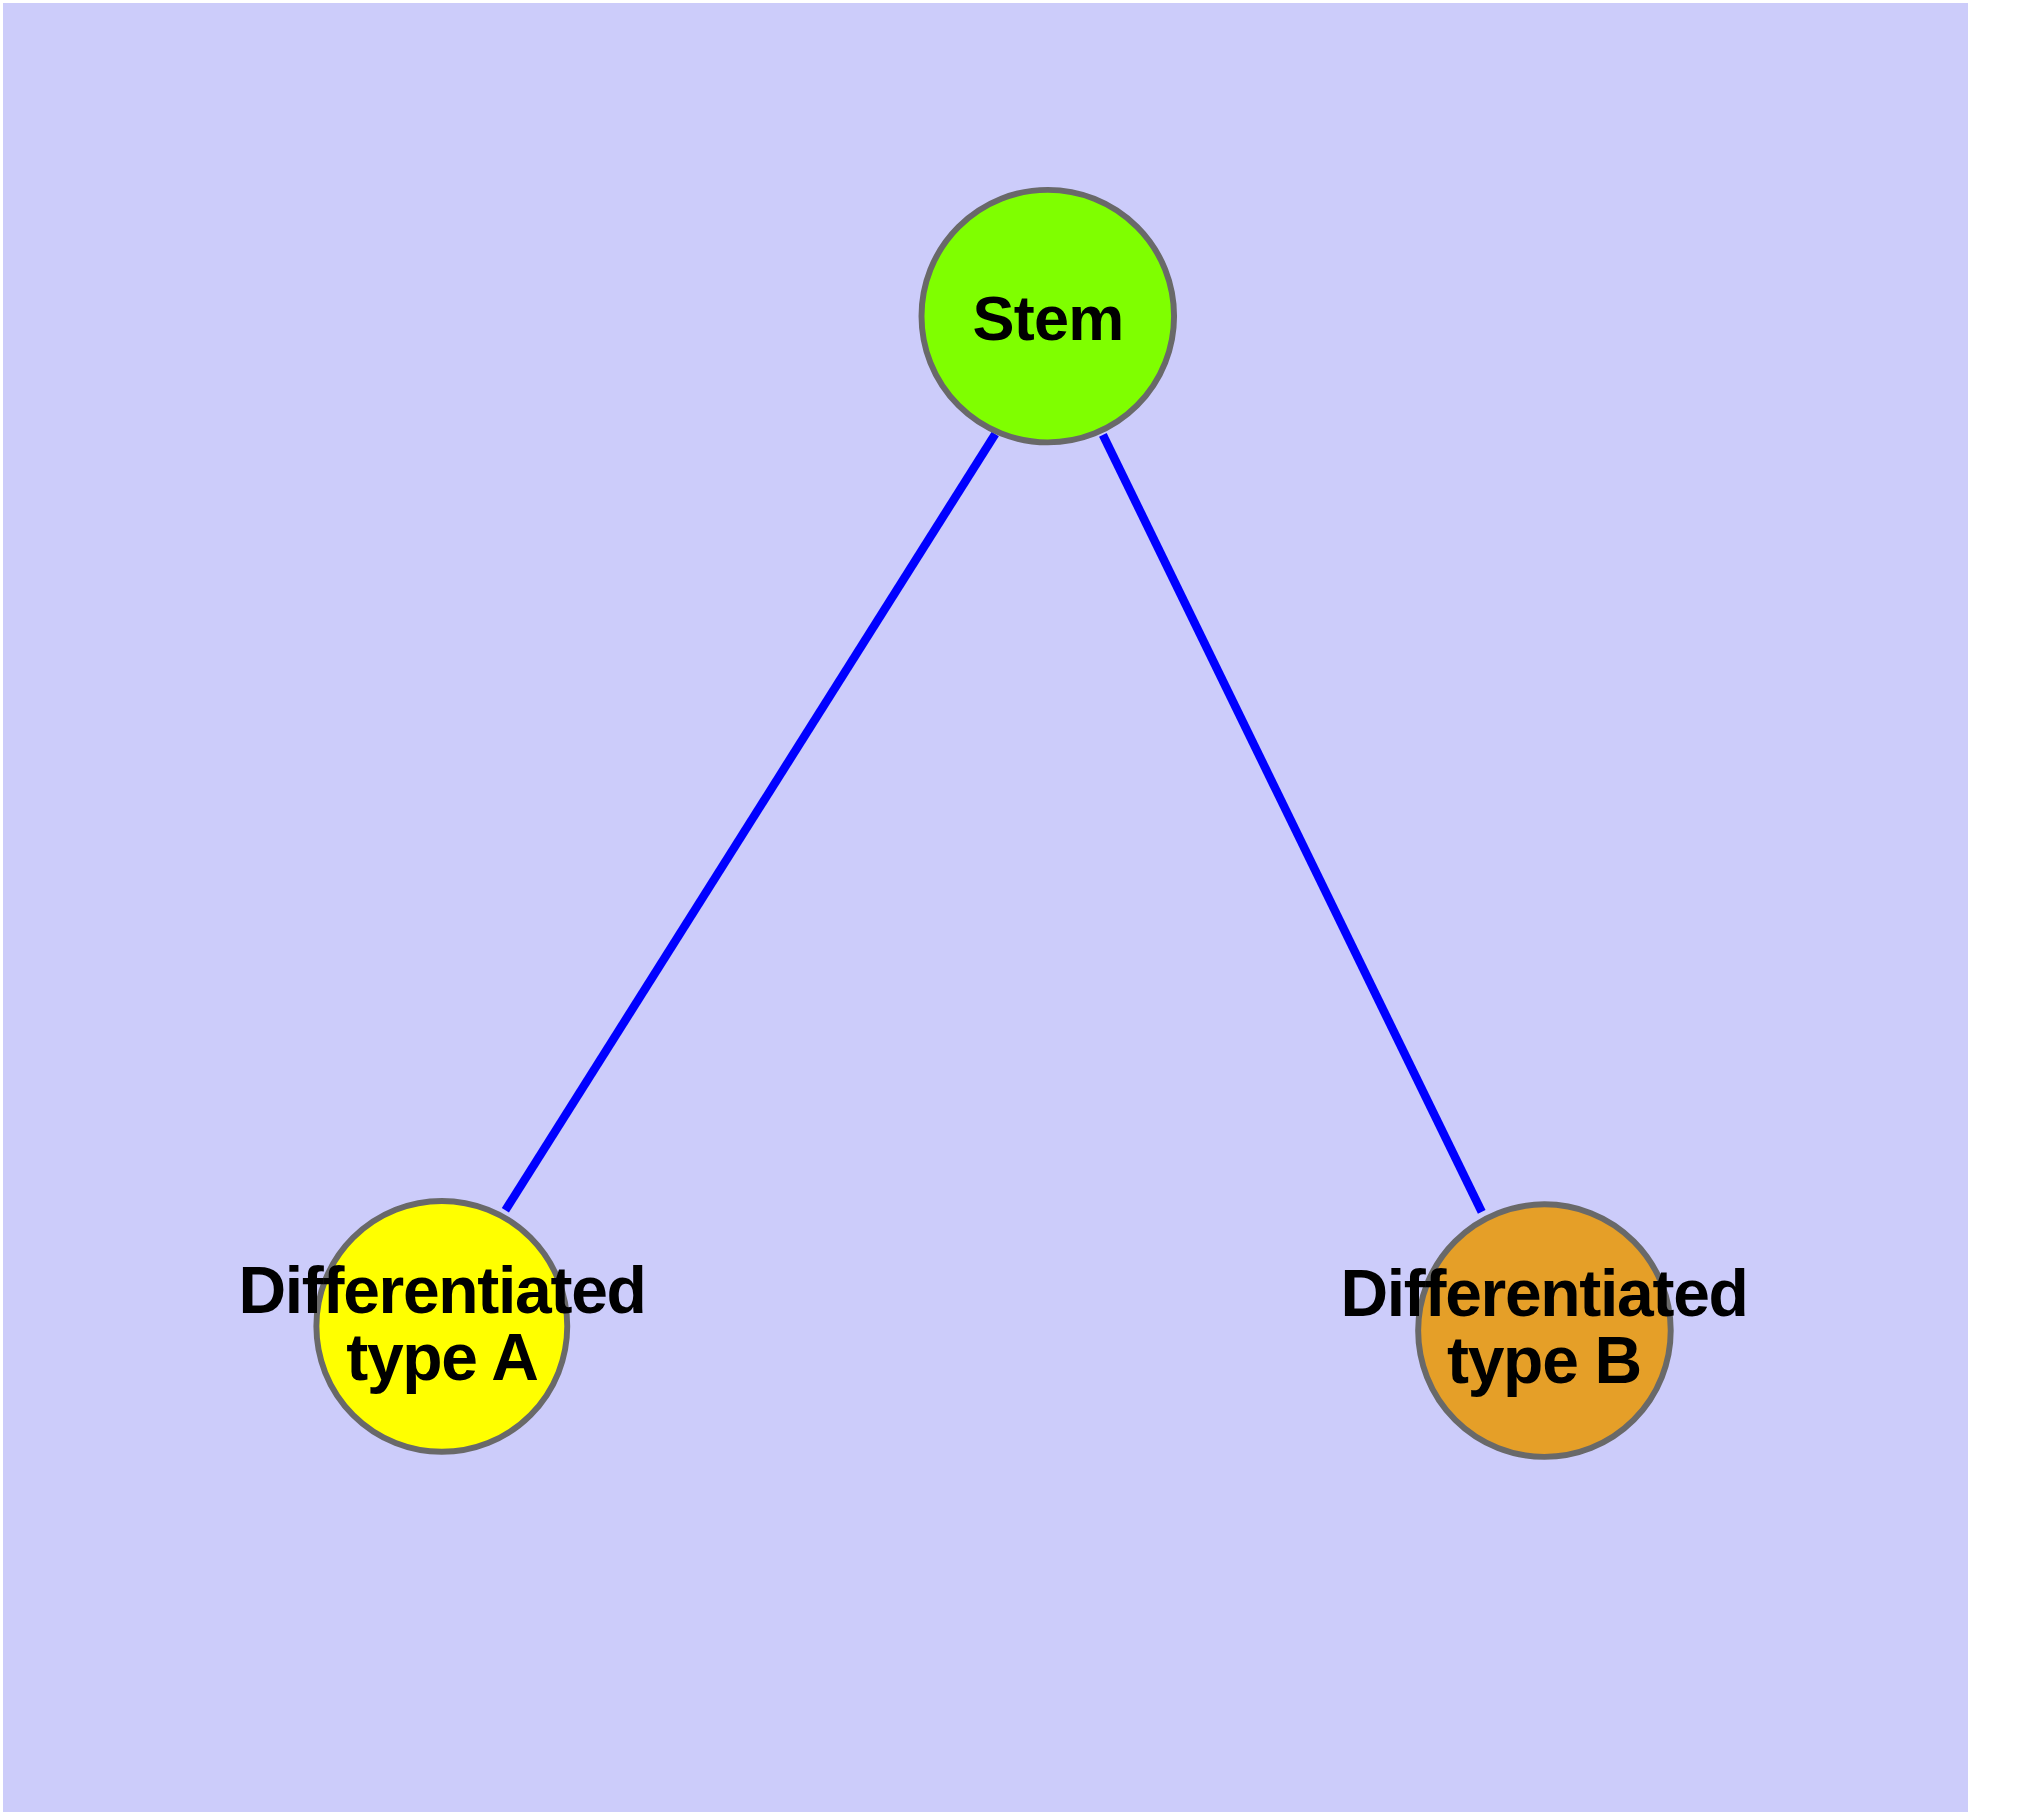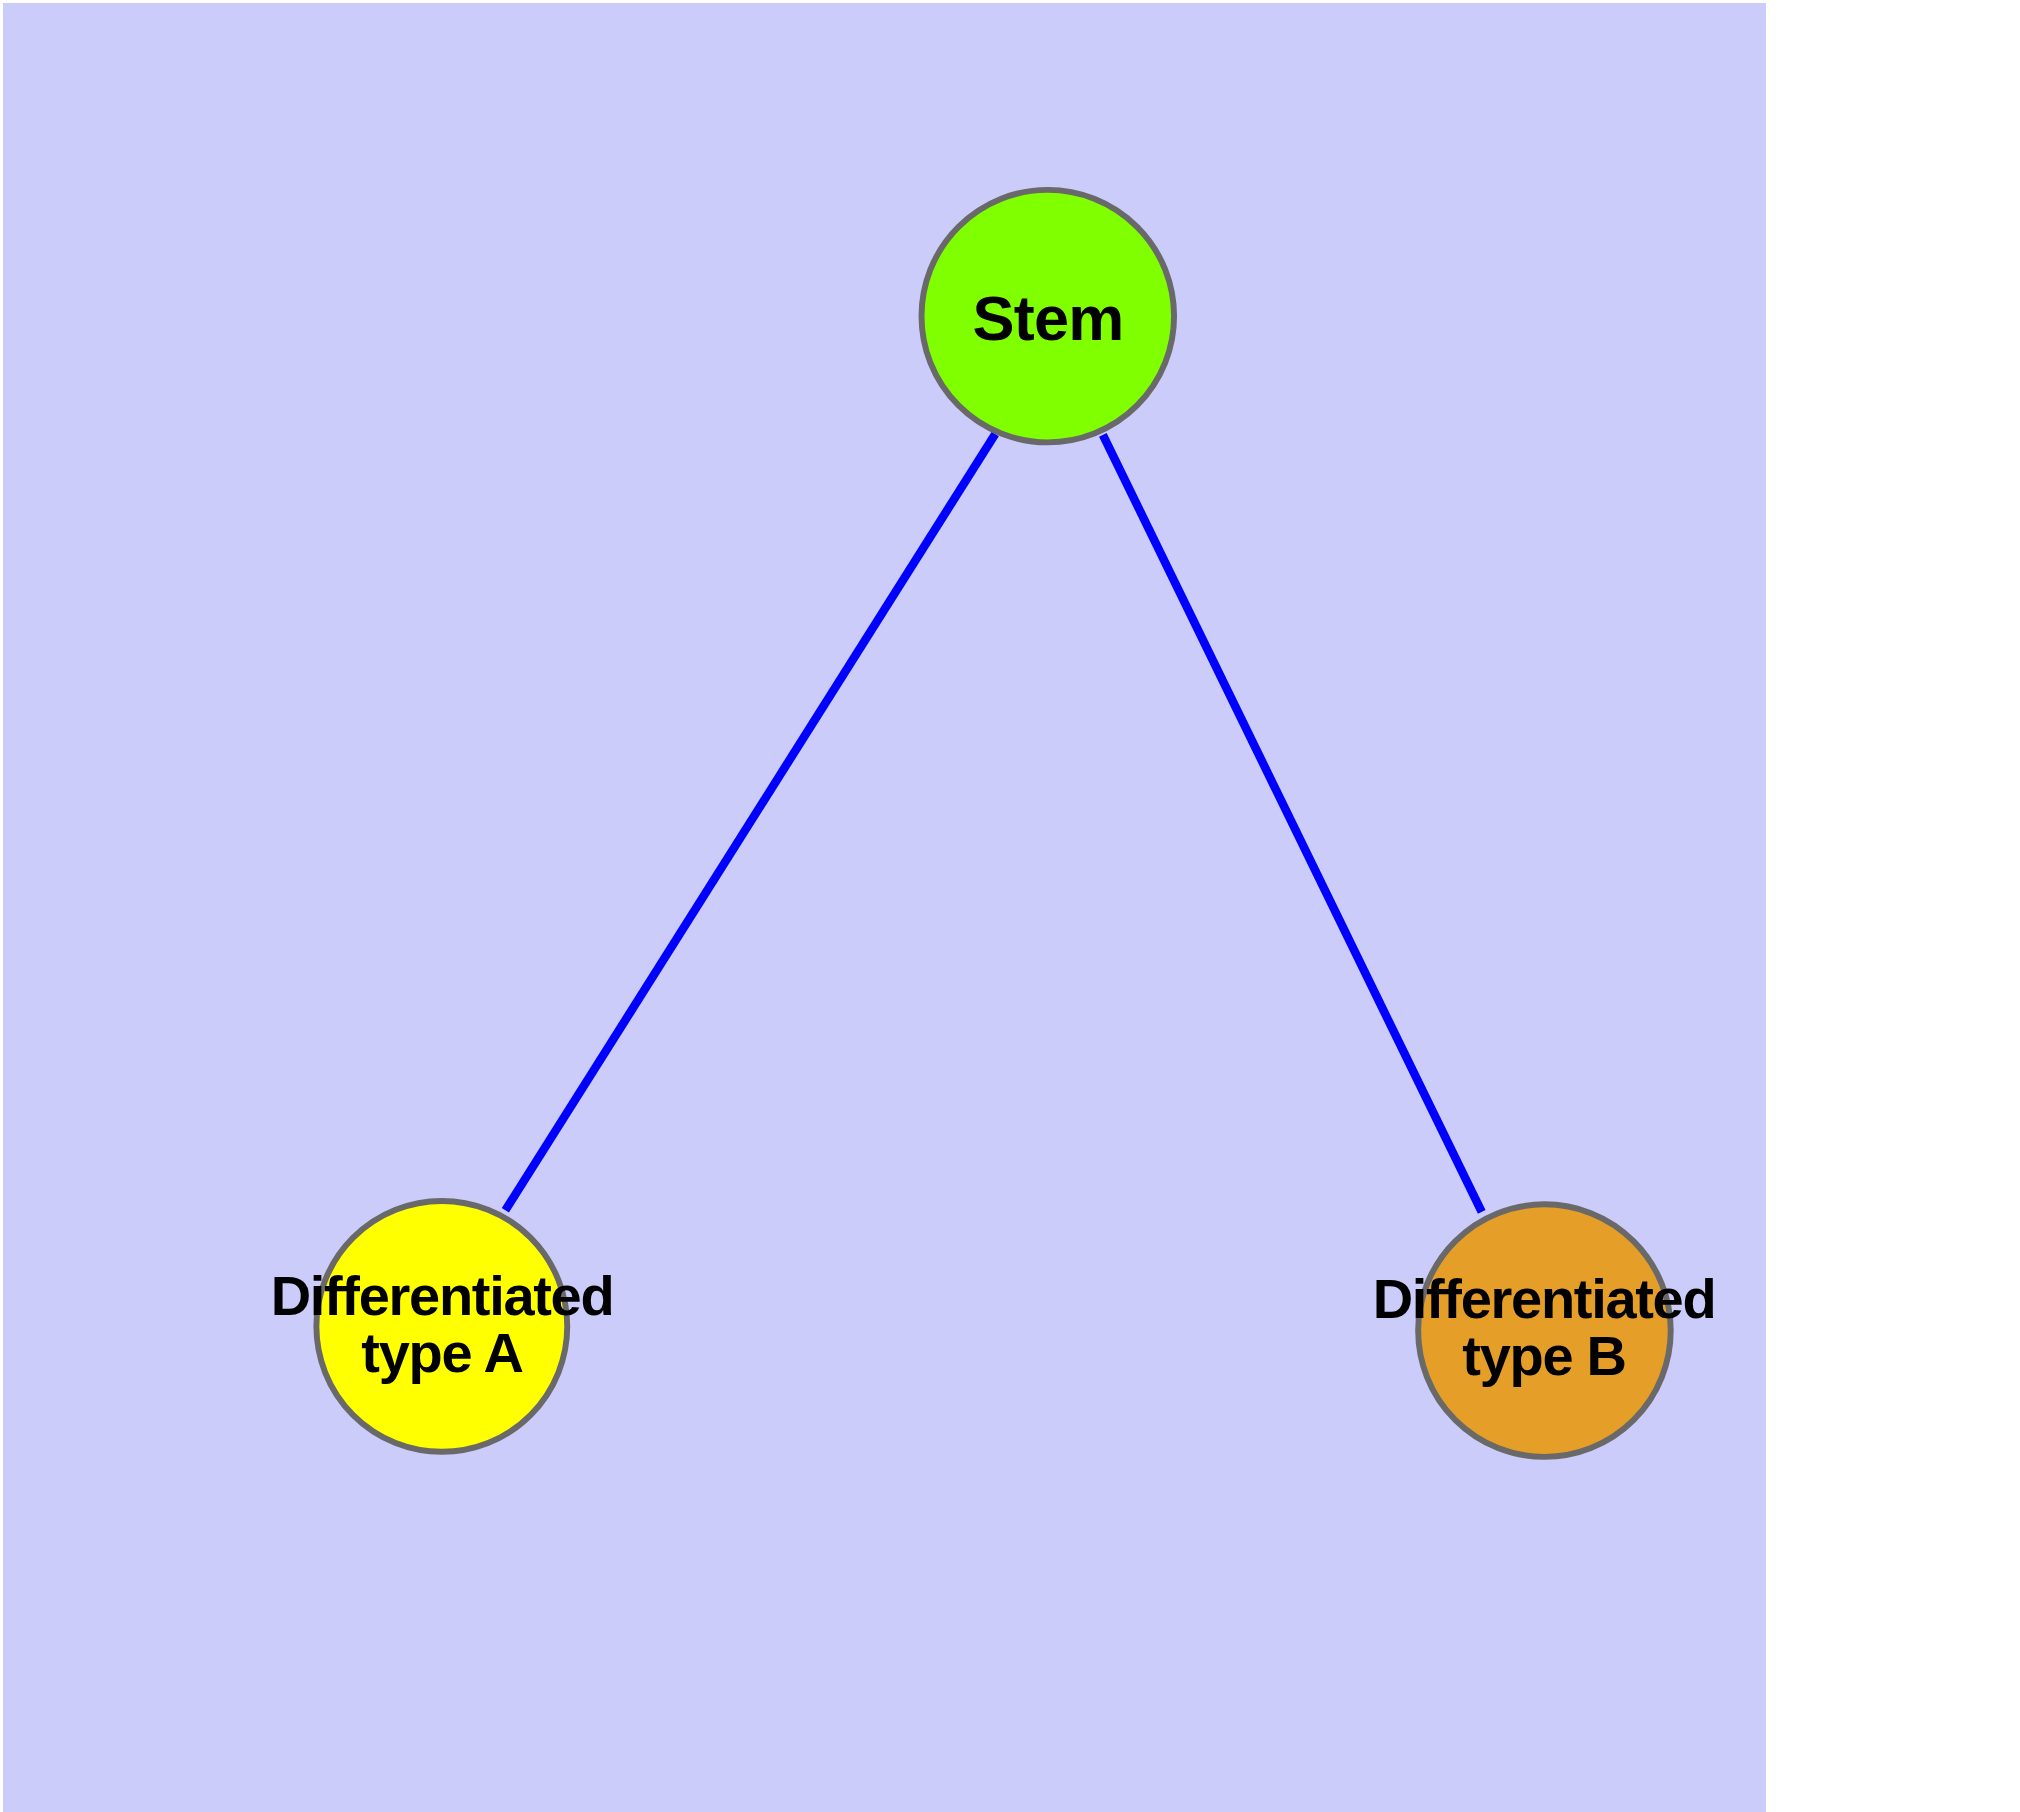--- a/index.html
+++ b/index.html
@@ -3,21 +3,21 @@
 <meta charset="utf-8">
 <title>Cell differentiation graph</title>
 <style>
   html, body {
     margin: 0;
     padding: 0;
     background: #ffffff;
   }
   #canvas {
     position: relative;
-    width: 1766px;
+    width: 1968px;
     height: 1812px;
     background: #ffffff;
     overflow: hidden;
     font-family: "Liberation Sans", "DejaVu Sans", sans-serif;
   }
   #plot-area {
     position: absolute;
     left: 2.5px;
     top: 2.5px;
     width: 2018px;
@@ -40,21 +40,21 @@
     line-height: 1.02;
     white-space: pre;
     pointer-events: none;
     transform: translate(-50%, -50%);
   }
   .node-label.root {
     font-size: 63px;
     letter-spacing: -0.8px;
   }
   .node-label.leaf {
-    font-size: 56px;
+    font-size: 66px;
     letter-spacing: -1.3px;
   }
 </style>
 </head>
 <body>
 
 <div id="canvas">
 
   <div id="plot-area"></div>
 

